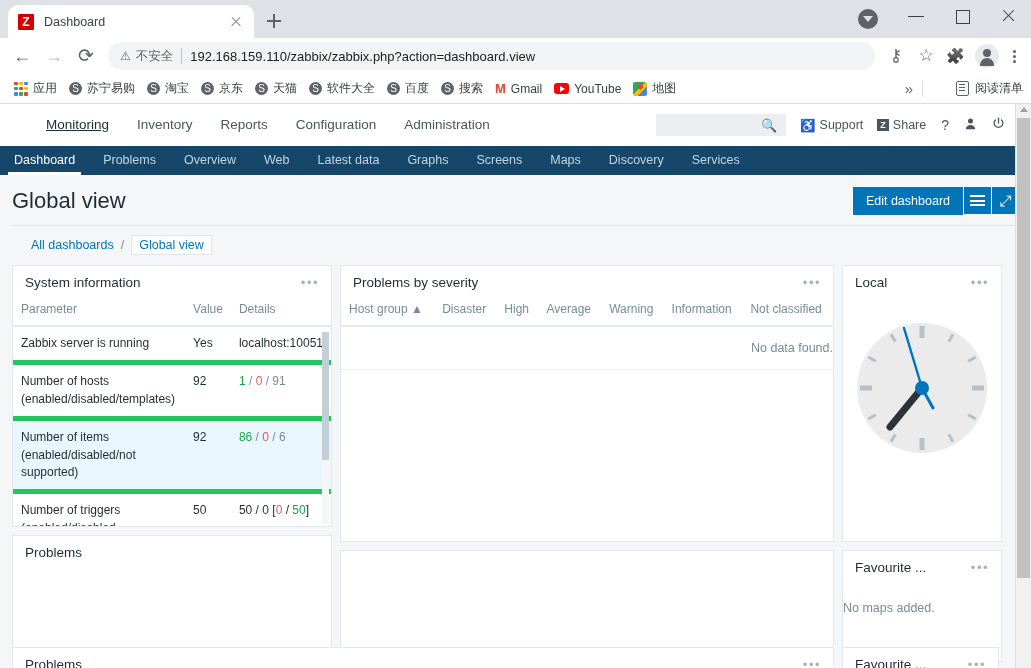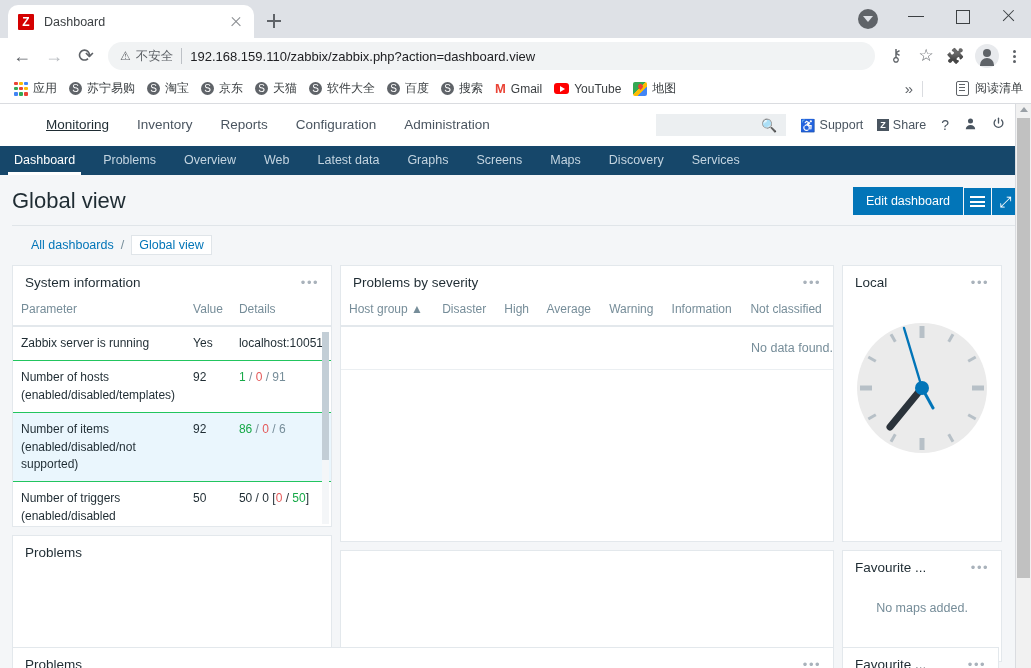--- a/index.html
+++ b/index.html
@@ -235,21 +235,21 @@
   }
   .nav-caret {
     position:absolute; left:130px; top:-8px; width:0; height:0;
     border-left:9px solid transparent; border-right:9px solid transparent;
     border-bottom:8px solid #ffffff;
   }
 
   .content { padding: 12px 12px 0 12px; }
   .page-title-row { display:flex; align-items:center; justify-content:space-between; }
   .page-title { font-size:22px; color:#1f2c33; font-weight:normal; margin:0; padding-left:0; }
-  .title-actions { display:flex; align-items:flex-end; gap:1px; }
+  .title-actions { display:flex; align-items:flex-start; gap:1px; }
   .btn-primary {
     background:#0275b8; color:#fff; border:none; font-size:12.5px;
     padding:7px 13px; cursor:pointer; font-family:"Liberation Sans", sans-serif;
   }
   .btn-icon {
     width:27px; height:27px; background:#0275b8; border:none; position:relative; cursor:pointer;
   }
   .hamburger i {
     position:absolute; left:6px; width:15px; height:2px; background:#fff;
   }
@@ -285,21 +285,21 @@
   }
   .w-title { font-size:13.5px; font-weight:normal; color:#1f2c33; }
   .w-dots { color:#a9b2bb; font-size:13px; letter-spacing:1.5px; line-height:1; }
 
   table.zt { width:100%; border-collapse:collapse; font-size:12px; }
   table.zt th {
     text-align:left; font-weight:normal; color:#768d99; font-size:12px;
     padding:4px 8px 9px; border-bottom:2px solid #e3e8ec; white-space:nowrap;
   }
   table.zt td {
-    padding:8px; color:#1f2c33; border-bottom:1px solid #22c55e; vertical-align:top;
+    padding:8px; color:#1f2c33; border-bottom:5px solid #22c55e; vertical-align:top;
     line-height:1.45;
   }
   table.zt tr.row-hl td { background:#eaf6fd; }
   .nodata {
     text-align:right; color:#768d99; font-size:12.5px; padding:14px 0;
     border-bottom:1px solid #ebeff2;
   }
   .green { color:#17a948; }
   .red   { color:#e45959; }
   .grey  { color:#768d99; }
@@ -308,21 +308,21 @@
   .inner-scroll {
     position:absolute; right:2px; top:34px; width:7px; height:128px;
     background:#c3ced6; border-radius:0;
   }
   .inner-track {
     position:absolute; right:2px; top:34px; width:7px; bottom:2px;
     background:#f4f6f8;
   }
 
   .clock-wrap { height:180px; display:flex; align-items:center; justify-content:center; }
-  .favourite-body { padding:18px 0 26px; text-align:center; color:#768d99; font-size:12.5px; }
+  .favourite-body { padding:18px 0 26px; text-align:left; color:#768d99; font-size:12.5px; }
   .favourite-widget { height:112px; }
 
   
   .page-scroll {
     position:absolute; right:0; top:0; width:16px; height:100%;
     background:#f1f1f1; border-left:1px solid #dadce0;
   }
   .page-scroll .up-arrow {
     position:absolute; top:3px; left:4px; width:0; height:0;
     border-left:4px solid transparent; border-right:4px solid transparent;

